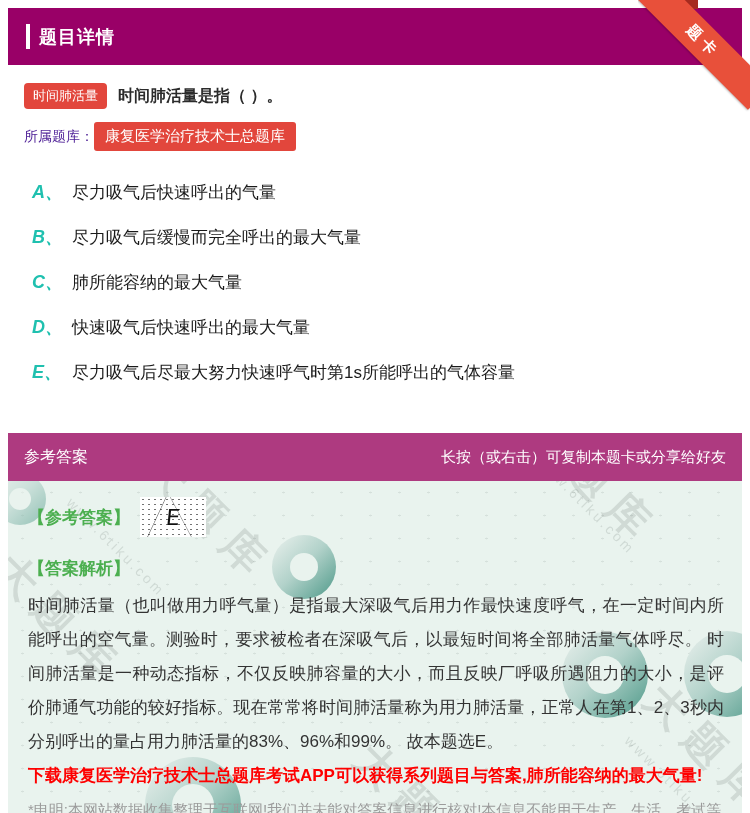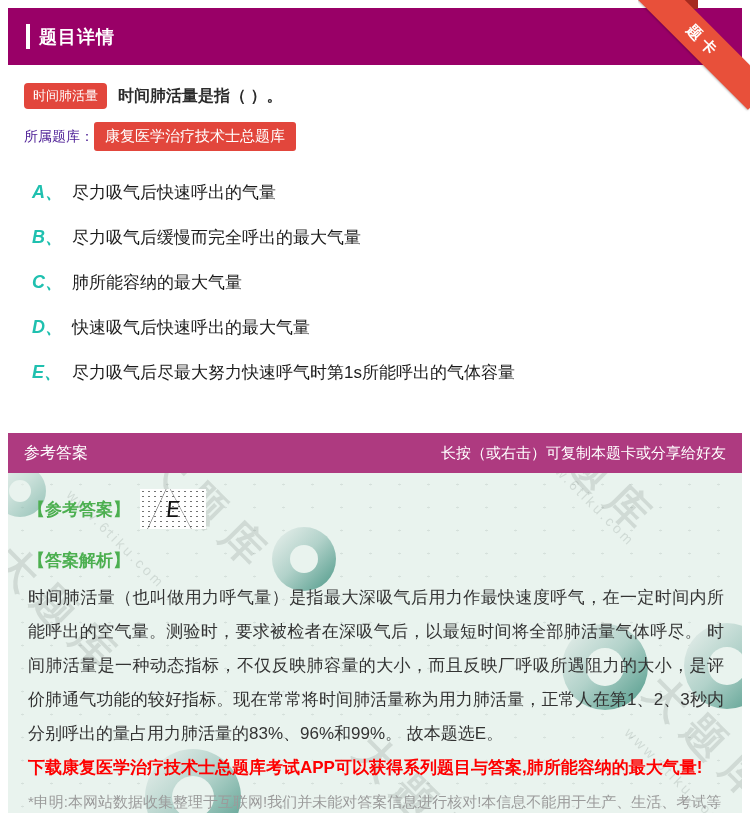--- a/index.html
+++ b/index.html
@@ -25,21 +25,21 @@
   .q-title { font-size:16px; font-weight:bold; color:#2b2b2b; margin-left:11px; }
   .bank-row { display:flex; align-items:center; margin-top:13px; }
   .bank-label { color:#4c1d95; font-size:14px; }
   .bank-badge { background:#e2463c; color:#ffffff; font-size:15px; padding:5px 11px; border-radius:3px; }
   .options { list-style:none; margin-top:31px; padding-left:8px; }
   .option { display:flex; align-items:baseline; margin-bottom:24px; line-height:21px; }
   .opt-letter { color:#1fc0af; font-size:18px; font-weight:bold; font-style:italic; width:40px; flex:none; }
   .opt-text { color:#1a1a1a; font-size:17px; }
 
   
-  .ans-header { height:40px; background:#ae3a80; display:flex; align-items:center; justify-content:space-between; padding:0 16px; }
+  .ans-header { height:48px; background:#ae3a80; display:flex; align-items:center; justify-content:space-between; padding:0 16px; }
   .ans-header-left { color:#fff; font-size:16px; }
   .ans-header-right { color:#fff; font-size:15px; }
   .ans-body { position:relative; background:#e9f3ee; min-height:351px; padding:16px 18px 10px 20px; overflow:hidden;
     background-image:radial-gradient(rgba(40,60,50,0.10) 1px, transparent 1.4px);
     background-size:29px 23px; }
   .layer-deco { position:absolute; inset:0; z-index:0; }
   .ans-content { position:relative; z-index:3; }
 
   .ans-line { display:flex; align-items:center; }
   .green-label { color:#4caf50; font-size:17px; font-weight:bold; }

